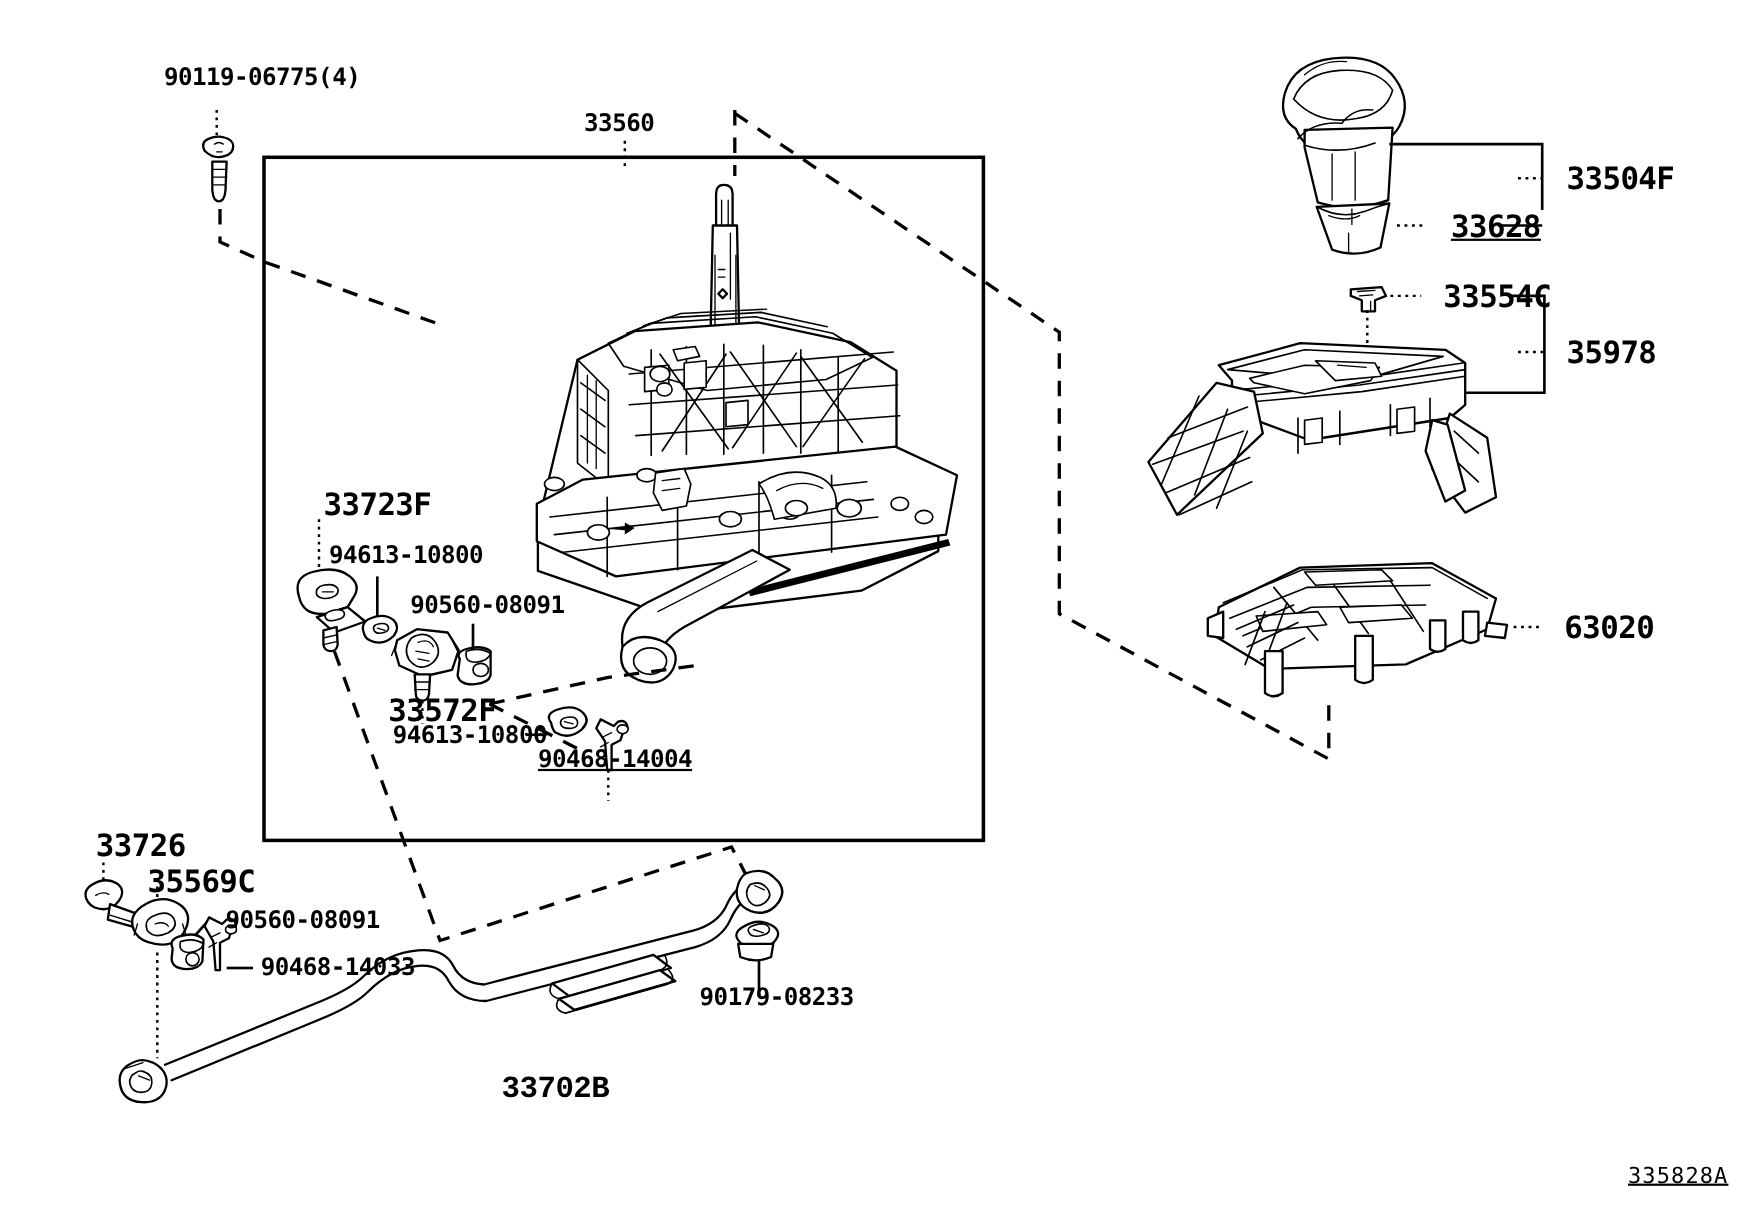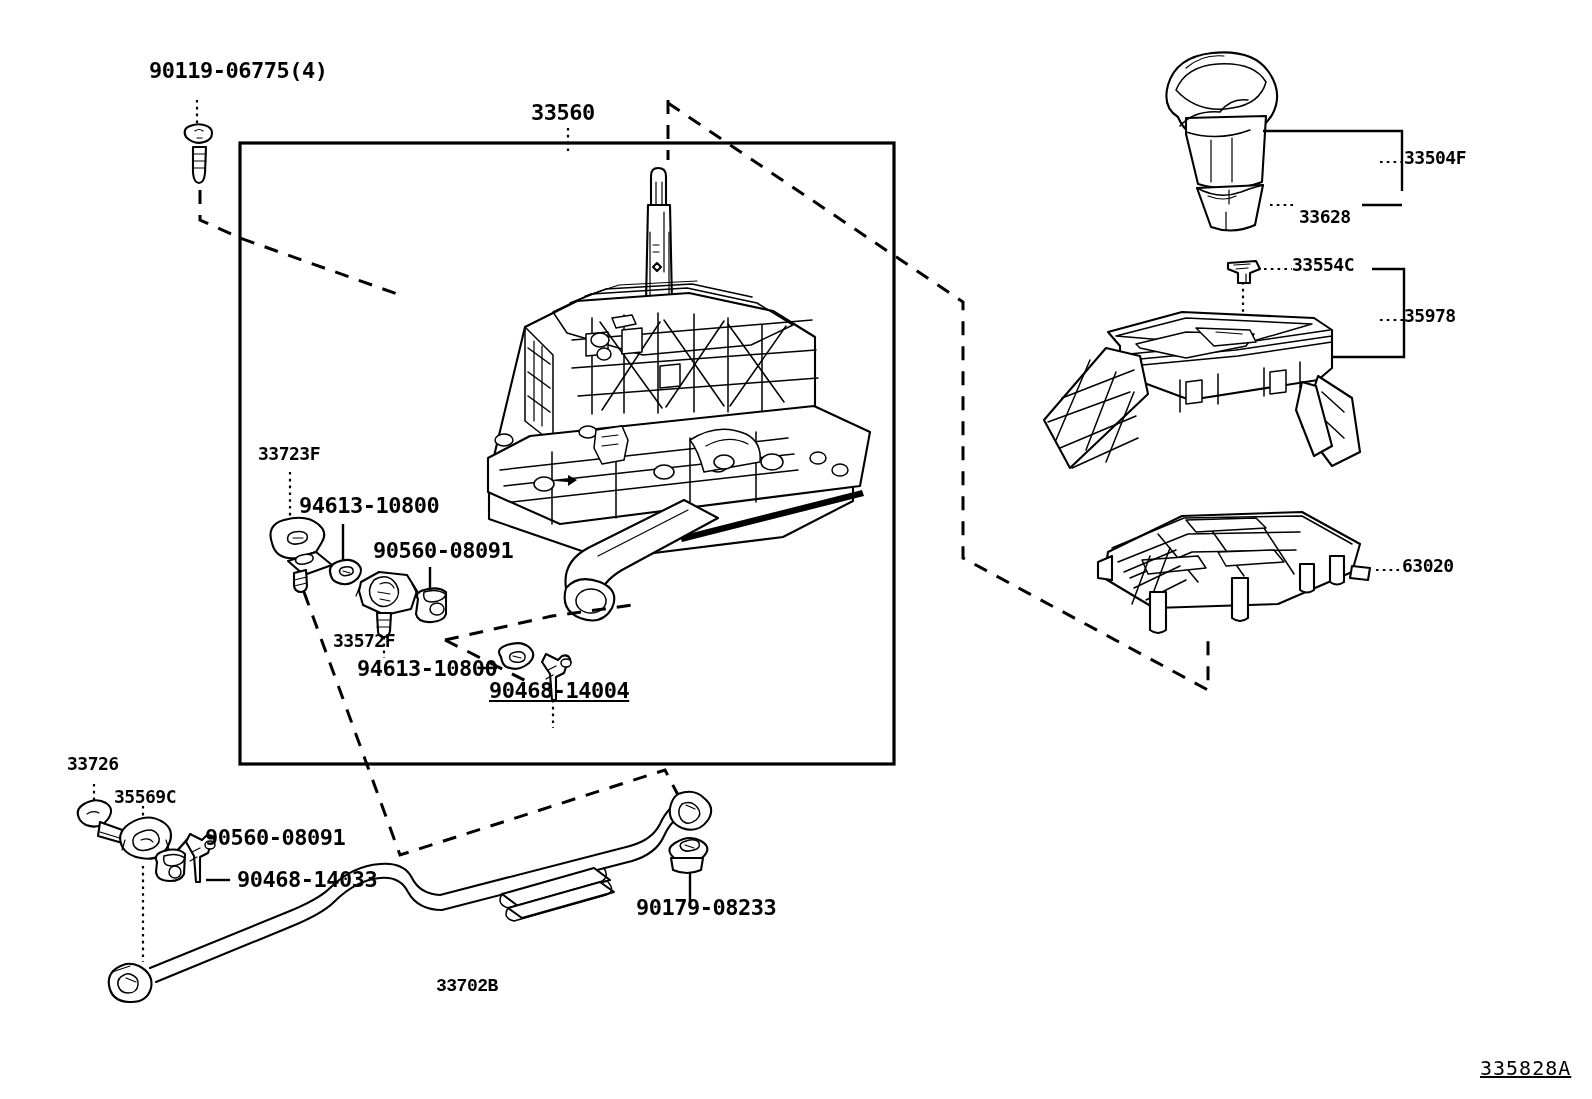--- a/index.html
+++ b/index.html
@@ -24,21 +24,21 @@
     height: 1099px;
   }
   .lbl {
     position: absolute;
     color: #000000;
     font-family: "DejaVu Sans Mono", "Liberation Mono", monospace;
     white-space: nowrap;
     letter-spacing: -0.5px;
     line-height: 1;
   }
-  .sz-lg { font-size: 18px; font-weight: 700; }
+  .sz-lg { font-size: 28px; font-weight: 700; padding-left: 20px; }
   .sz-md { font-size: 22px; font-weight: 700; }
   .fig-id {
     position: absolute;
     font-size: 20px;
     font-weight: 400;
     letter-spacing: 1px;
     color: #000000;
     font-family: "DejaVu Sans Mono", "Liberation Mono", monospace;
   }
 </style>
@@ -338,35 +338,35 @@
       <path class="sf" d="M685 845 l9 3"></path>
       <path class="wht" d="M671 858 l32 0 l-2 12 q-14 6 -28 0 z"></path>
     </g>
 
   </svg>
 
   <div class="lbl sz-md" style="left:149px; top:60px;">90119-06775(4)</div>
 
   <div class="lbl sz-md" style="left:531px; top:102px;">33560</div>
 
-  <div class="lbl sz-lg" style="left:258px; top:445px;text-align:right;">33723F</div>
+  <div class="lbl sz-lg" style="left:274px; top:445px;text-align:right;">33723F</div>
 
   <div class="lbl sz-md" style="left:299px; top:495px;">94613-10800</div>
 
   <div class="lbl sz-md" style="left:373px; top:540px;">90560-08091</div>
 
   <div class="lbl sz-lg" style="left:333px; top:632px;">33572F</div>
 
   <div class="lbl sz-md" style="left:357px; top:658px;">94613-10800</div>
 
   <div class="lbl sz-md" style="left:489px; top:680px;text-decoration:underline;">90468-14004</div>
 
   <div class="lbl sz-lg" style="left:1404px; top:149px;">33504F</div>
 
-  <div class="lbl sz-lg" style="left:1299px; top:208px;">33628</div>
+  <div class="lbl sz-lg" style="left:1299px; top:192px;text-decoration:underline;">33628</div>
 
   <div class="lbl sz-lg" style="left:1292px; top:256px;">33554C</div>
 
   <div class="lbl sz-lg" style="left:1404px; top:307px;">35978</div>
 
   <div class="lbl sz-lg" style="left:1402px; top:557px;">63020</div>
 
   <div class="lbl sz-lg" style="left:67px; top:755px;">33726</div>
 
   <div class="lbl sz-lg" style="left:114px; top:788px;">35569C</div>

